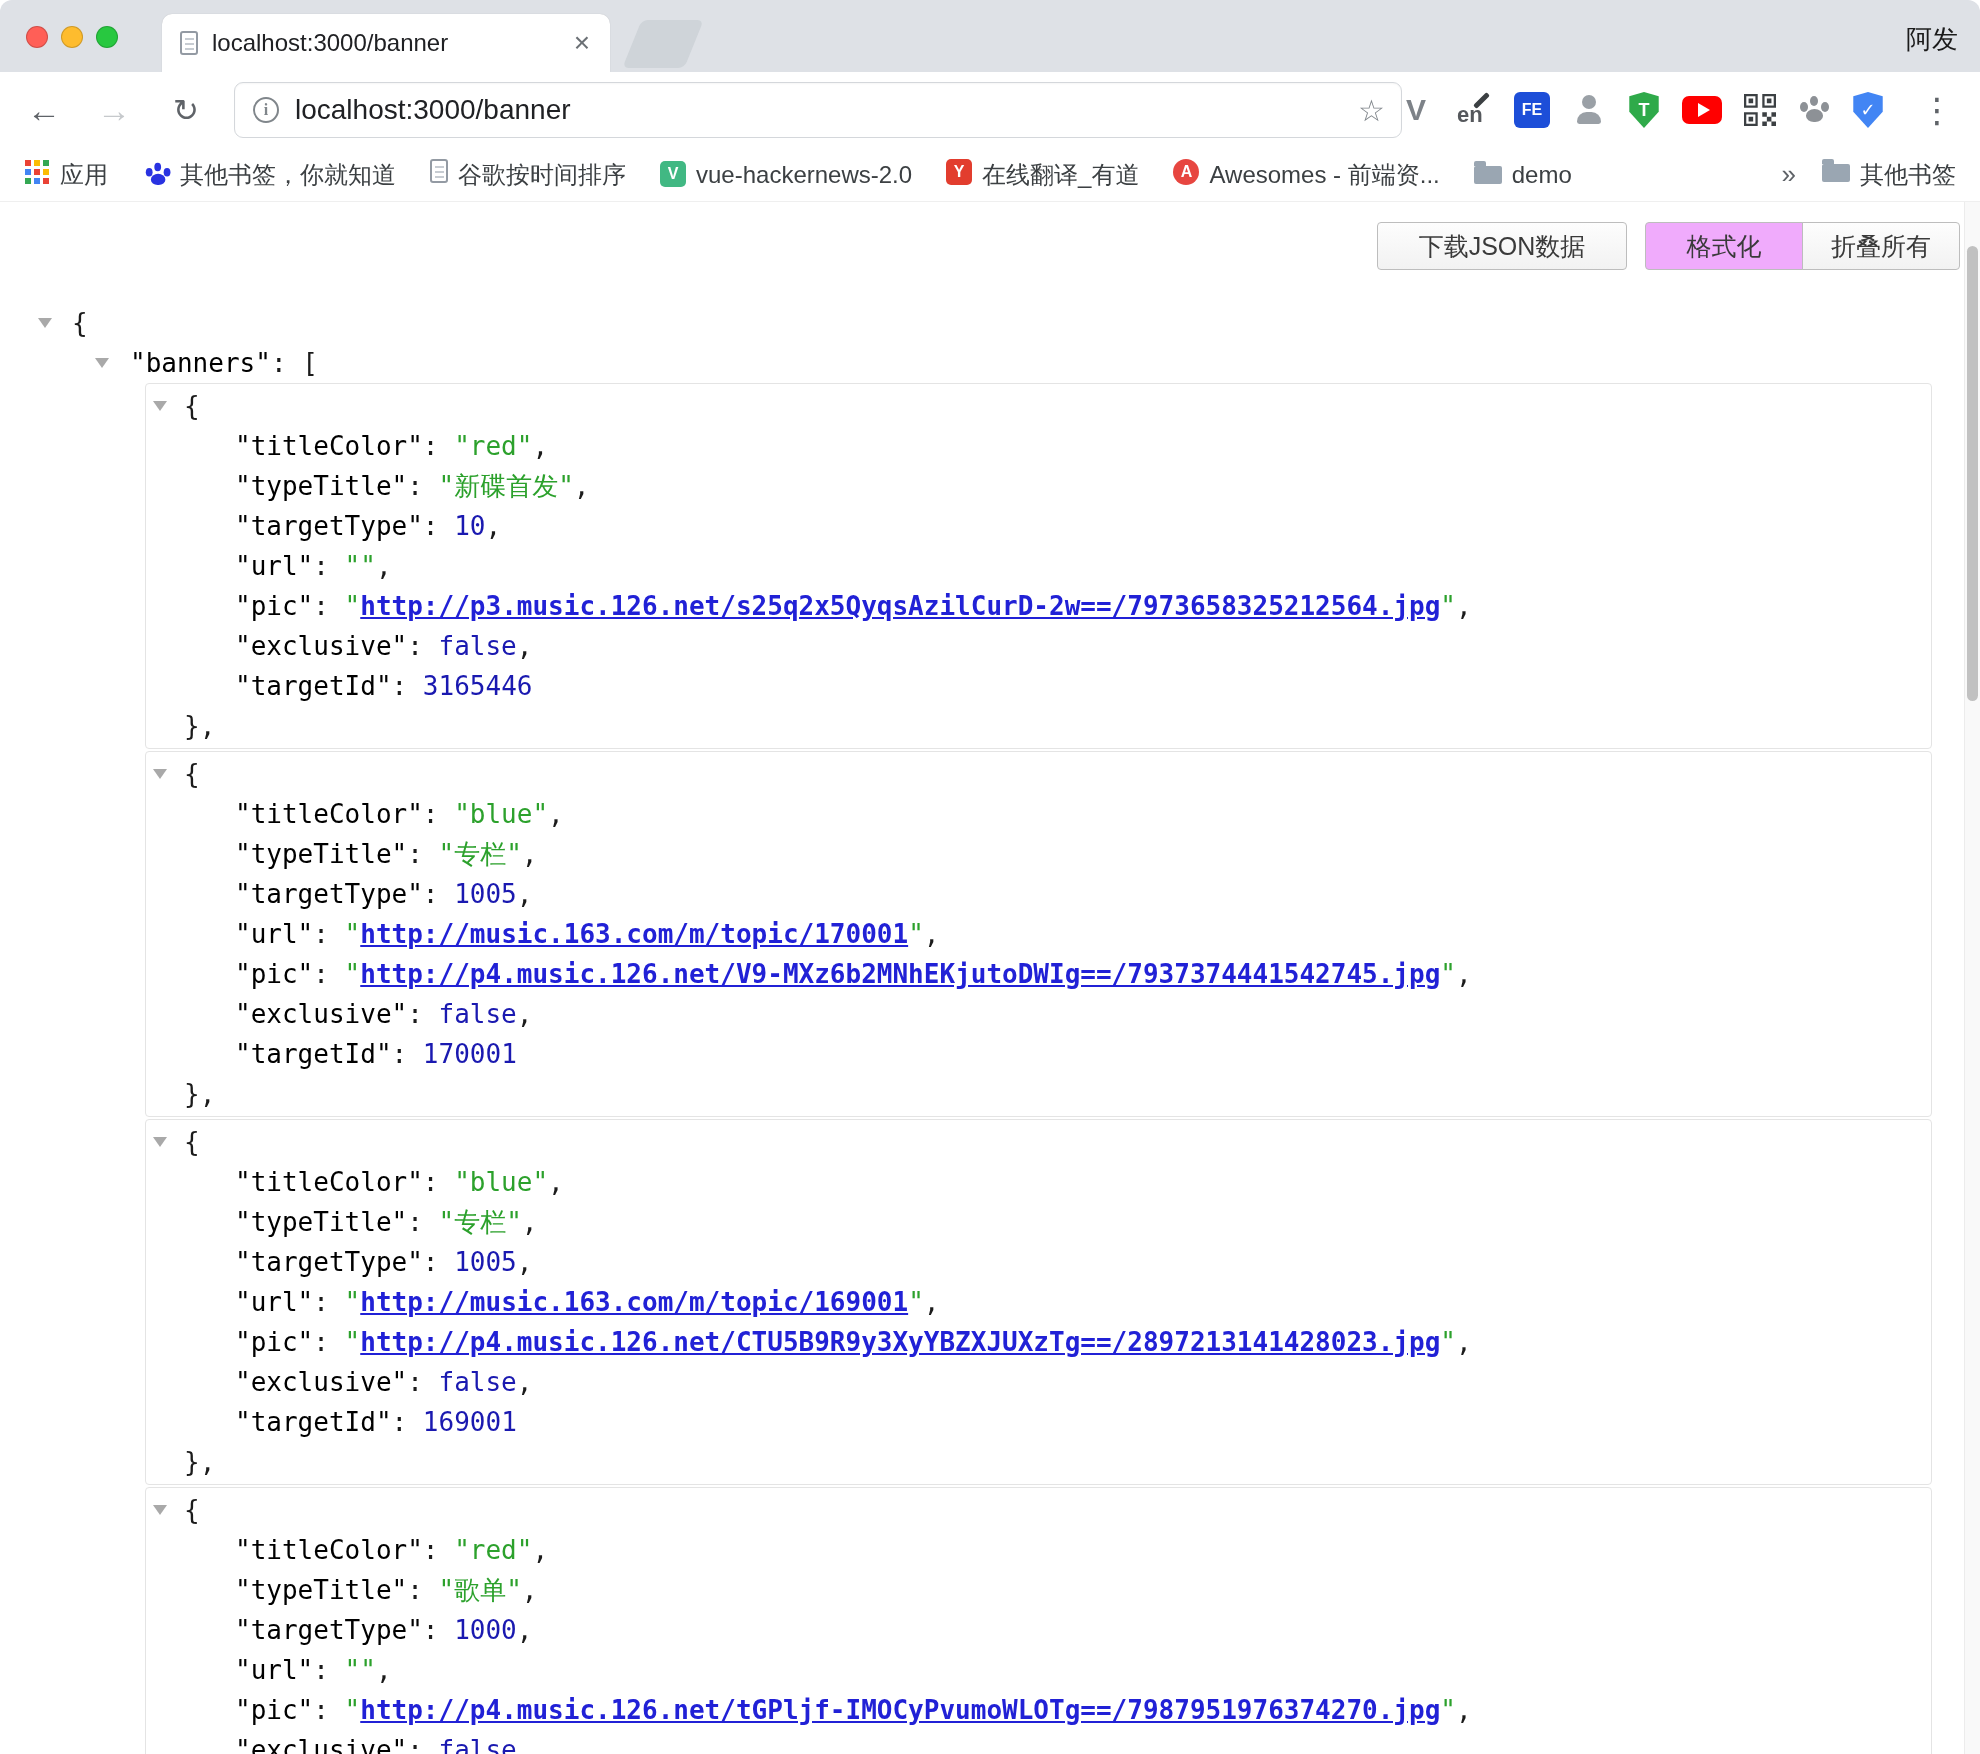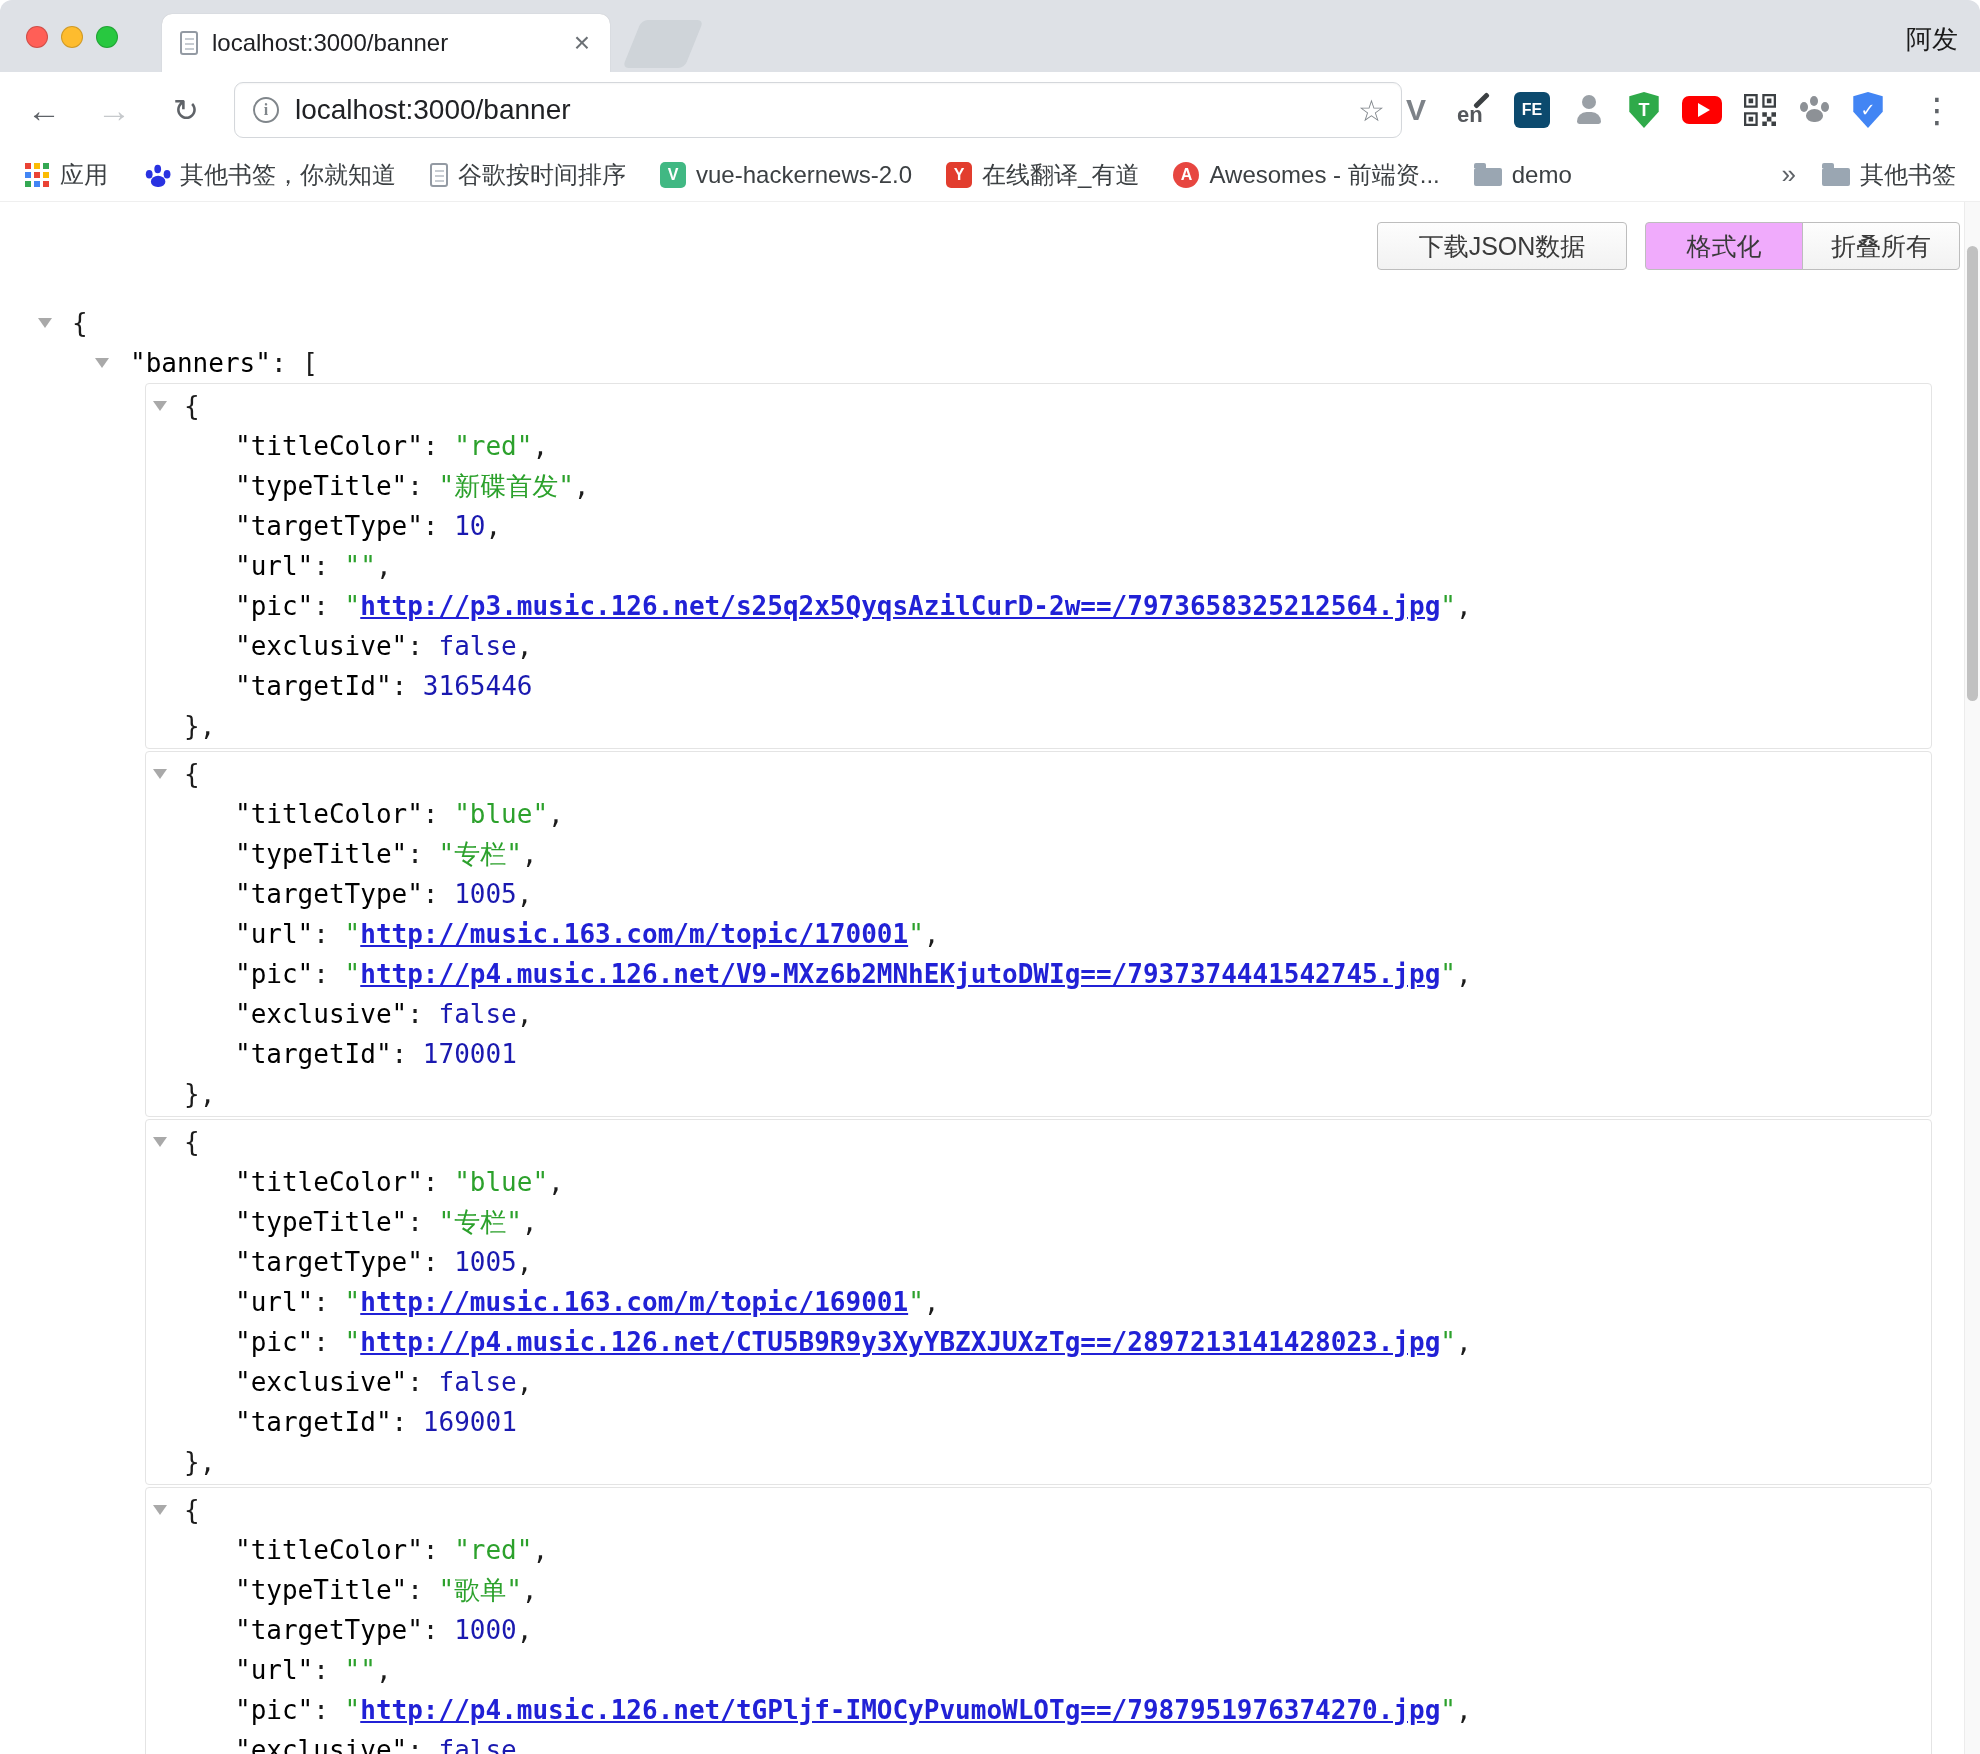--- a/index.html
+++ b/index.html
@@ -41,42 +41,42 @@
   .info-icon::after{content:"i";position:absolute;left:0;top:0;width:22px;height:22px;display:flex;align-items:center;justify-content:center;
     font-family:"Liberation Serif",serif;font-size:16px;font-weight:bold;color:#80868b;}
   .url-text{flex:1;margin-left:16px;font-size:28px;color:#202124;white-space:nowrap;overflow:hidden;}
   .star{font-size:30px;color:#80868b;margin-right:16px;}
   .ext-row{position:absolute;right:96px;top:0;height:76px;display:flex;align-items:center;gap:22px;}
   .ext{display:flex;align-items:center;justify-content:center;flex:0 0 auto;}
   .ext-v{font-size:30px;font-weight:bold;color:#7d8288;width:36px;text-align:center;}
   .translate{position:relative;width:36px;height:36px;}
   .translate .en-text{position:absolute;left:1px;bottom:0;font-size:22px;font-weight:bold;color:#55585c;}
   .translate::after{content:"";position:absolute;right:1px;top:6px;width:19px;height:5px;background:#3c4043;border-radius:2px;transform:rotate(-45deg);}
-  .fe-badge{width:36px;height:36px;border-radius:6px;background:#0c4a6e;color:#fff;font-size:16px;font-weight:bold;
+  .fe-badge{width:36px;height:36px;border-radius:6px;background:#1d4ed8;color:#fff;font-size:16px;font-weight:bold;
     display:flex;align-items:center;justify-content:center;}
   .person{width:34px;height:34px;position:relative;}
   .person::before{content:"";position:absolute;top:2px;left:10px;width:14px;height:14px;border-radius:50%;background:#9aa0a6;}
   .person::after{content:"";position:absolute;bottom:3px;left:5px;width:24px;height:12px;border-radius:12px 12px 3px 3px;background:#9aa0a6;}
   .shield{width:32px;height:36px;clip-path:polygon(50% 0%,96% 12%,96% 55%,50% 100%,4% 55%,4% 12%);
     color:#fff;font-size:18px;font-weight:bold;display:flex;align-items:center;justify-content:center;}
   .shield.green{background:#2faa4a;}
   .shield.blue{background:#4285f4;}
   .yt{width:40px;height:28px;border-radius:7px;background:#f00;display:flex;align-items:center;justify-content:center;}
   .yt::after{content:"";width:0;height:0;border-left:12px solid #fff;border-top:7px solid transparent;border-bottom:7px solid transparent;margin-left:3px;}
   .paw{position:relative;width:32px;height:32px;}
   .paw::before{content:"";position:absolute;left:8px;top:15px;width:17px;height:13px;border-radius:50% 50% 46% 46%;background:var(--pawc,#8d9196);}
   .paw::after{content:"";position:absolute;left:2px;top:8px;width:8px;height:10px;border-radius:50%;background:var(--pawc,#8d9196);
     box-shadow:10px -6px 0 var(--pawc,#8d9196),21px 0 0 var(--pawc,#8d9196);}
   .paw.blue{--pawc:#2932e1;}
   .menu-dots{position:absolute;right:26px;top:0;height:76px;display:flex;align-items:center;font-size:34px;color:#5f6368;}
 
   
   .bookmarks{position:absolute;top:148px;left:0;width:1980px;height:54px;background:#fff;display:flex;align-items:center;
     padding:0 24px;gap:34px;border-bottom:1px solid #efefef;}
-  .bm{display:flex;align-items:center;gap:10px;font-size:24px;color:#3c4043;white-space:nowrap;}
+  .bm{display:flex;align-items:flex-start;gap:10px;font-size:24px;color:#3c4043;white-space:nowrap;}
   .apps-grid{width:26px;height:26px;position:relative;flex:0 0 auto;}
   .apps-grid::before{content:"";position:absolute;left:1px;top:1px;width:6px;height:6px;background:#ea4335;
     box-shadow:9px 0 0 #fbbc04,18px 0 0 #34a853,0 9px 0 #4285f4,9px 9px 0 #ea4335,18px 9px 0 #fbbc04,0 18px 0 #34a853,9px 18px 0 #4285f4,18px 18px 0 #ea4335;}
   .badge{width:26px;height:26px;border-radius:5px;color:#fff;font-size:16px;font-weight:bold;
     display:flex;align-items:center;justify-content:center;flex:0 0 auto;}
   .badge.v{background:#41b883;}
   .badge.y{background:#e23d2e;}
   .badge.a{background:#e74640;border-radius:50%;}
   .folder-icon{width:28px;height:18px;background:#9aa6b2;border-radius:2px;position:relative;margin-top:5px;flex:0 0 auto;}
   .folder-icon::before{content:"";position:absolute;top:-5px;left:0;width:12px;height:5px;background:#9aa6b2;border-radius:2px 2px 0 0;}

